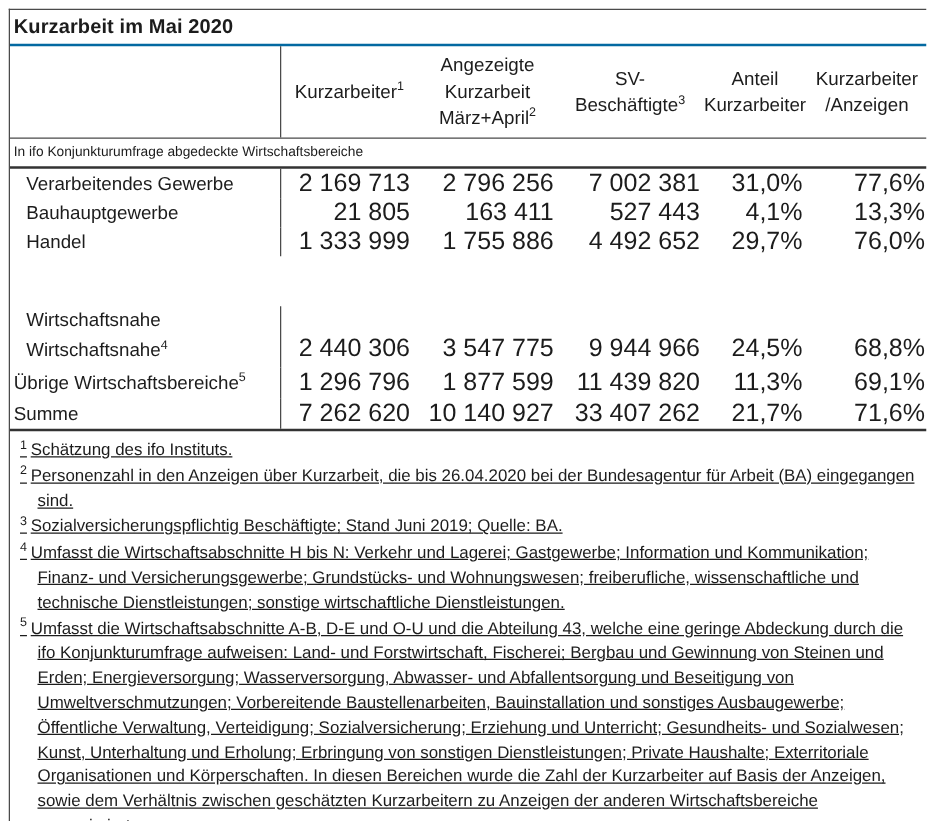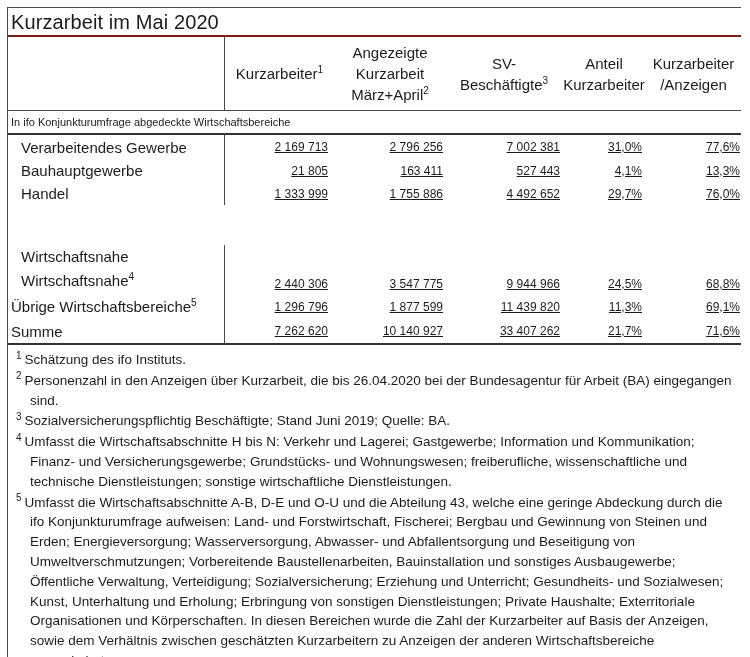--- a/index.html
+++ b/index.html
@@ -5,27 +5,27 @@
   * { box-sizing: border-box; }
   html,body { margin:0; padding:0; background:#ffffff; }
   .page {
     width:750px; height:657px; overflow:hidden; position:relative;
     background:#ffffff; color:#1c1c1c;
     font-family:"Liberation Sans", sans-serif;
     padding:7px 9px 0 7px;
   }
   .doc { width:734px; border-top:1px solid #4a4a4a; border-left:1px solid #4a4a4a; }
   .title {
-    font-size:20px; font-weight:normal; line-height:20px;
-    padding:4px 0 3px 3px; border-bottom:2px solid #7f1d1d;
+    font-size:16px; font-weight:bold; line-height:20px;
+    padding:4px 0 3px 3px; border-bottom:2px solid #0369a1;
     letter-spacing:0.1px;
   }
   .cols { display:grid; grid-template-columns:217px 109px 112px 116px 84px 95px; }
   .cols > div { white-space:nowrap; }
-  .num  { text-align:right; font-size:12px;text-decoration:underline; }
+  .num  { text-align:right; font-size:20px; }
   .cols > :nth-child(2) { padding-right:6px; }
   .cols > :nth-child(3) { padding-right:3px; }
   .cols > :nth-child(4) { padding-right:2px; }
   .cols > :nth-child(5) { padding-right:4px; }
   .cols > :nth-child(6) { padding-right:1px; }
   .hrow { height:74px; border-bottom:1px solid #4a4a4a; font-size:15px; }
   .hrow > div {
     display:flex; flex-direction:column; justify-content:center;
     align-items:center; text-align:center; line-height:21px;
     padding-right:0 !important;
@@ -38,21 +38,21 @@
   .body { border-bottom:2px solid #333333; }
   .brow { align-items:center; font-size:15px; }
   .brow > .lbl { border-right:1px solid #4a4a4a; height:100%; display:flex; align-items:center; padding-left:3px; }
   .brow > .lbl.indent { padding-left:13px; }
   .r-a { height:24px; } .r-b { height:23px; } .r-c { height:25px; } .r-tall { height:49px; }
   .brow.tall { align-items:end;margin-top:40px; }
   .brow.tall > .lbl { flex-direction:column; align-items:flex-start; justify-content:flex-end; line-height:24px; padding-bottom:1px; }
   .brow.tall > .num { padding-bottom:3px; }
   sup { font-size:10px; line-height:0; }
   .footnotes { padding:5px 6px 2px 4px; font-size:13.5px; line-height:19.8px; }
-  .footnote { padding-left:18px; text-indent:-14px; margin:0 0 1px 0; }
+  .footnote { padding-left:18px; text-indent:-14px; margin:0 0 1px 0;text-decoration:underline; }
   .fn-marker { margin-right:3px; }
   .source-row {
     border-top:1px solid #4a4a4a; font-size:14px;
     padding-left:3px; line-height:23px; height:36px; white-space:nowrap;
   }
 </style>
 </head>
 <body>
 
 <div class="page">

